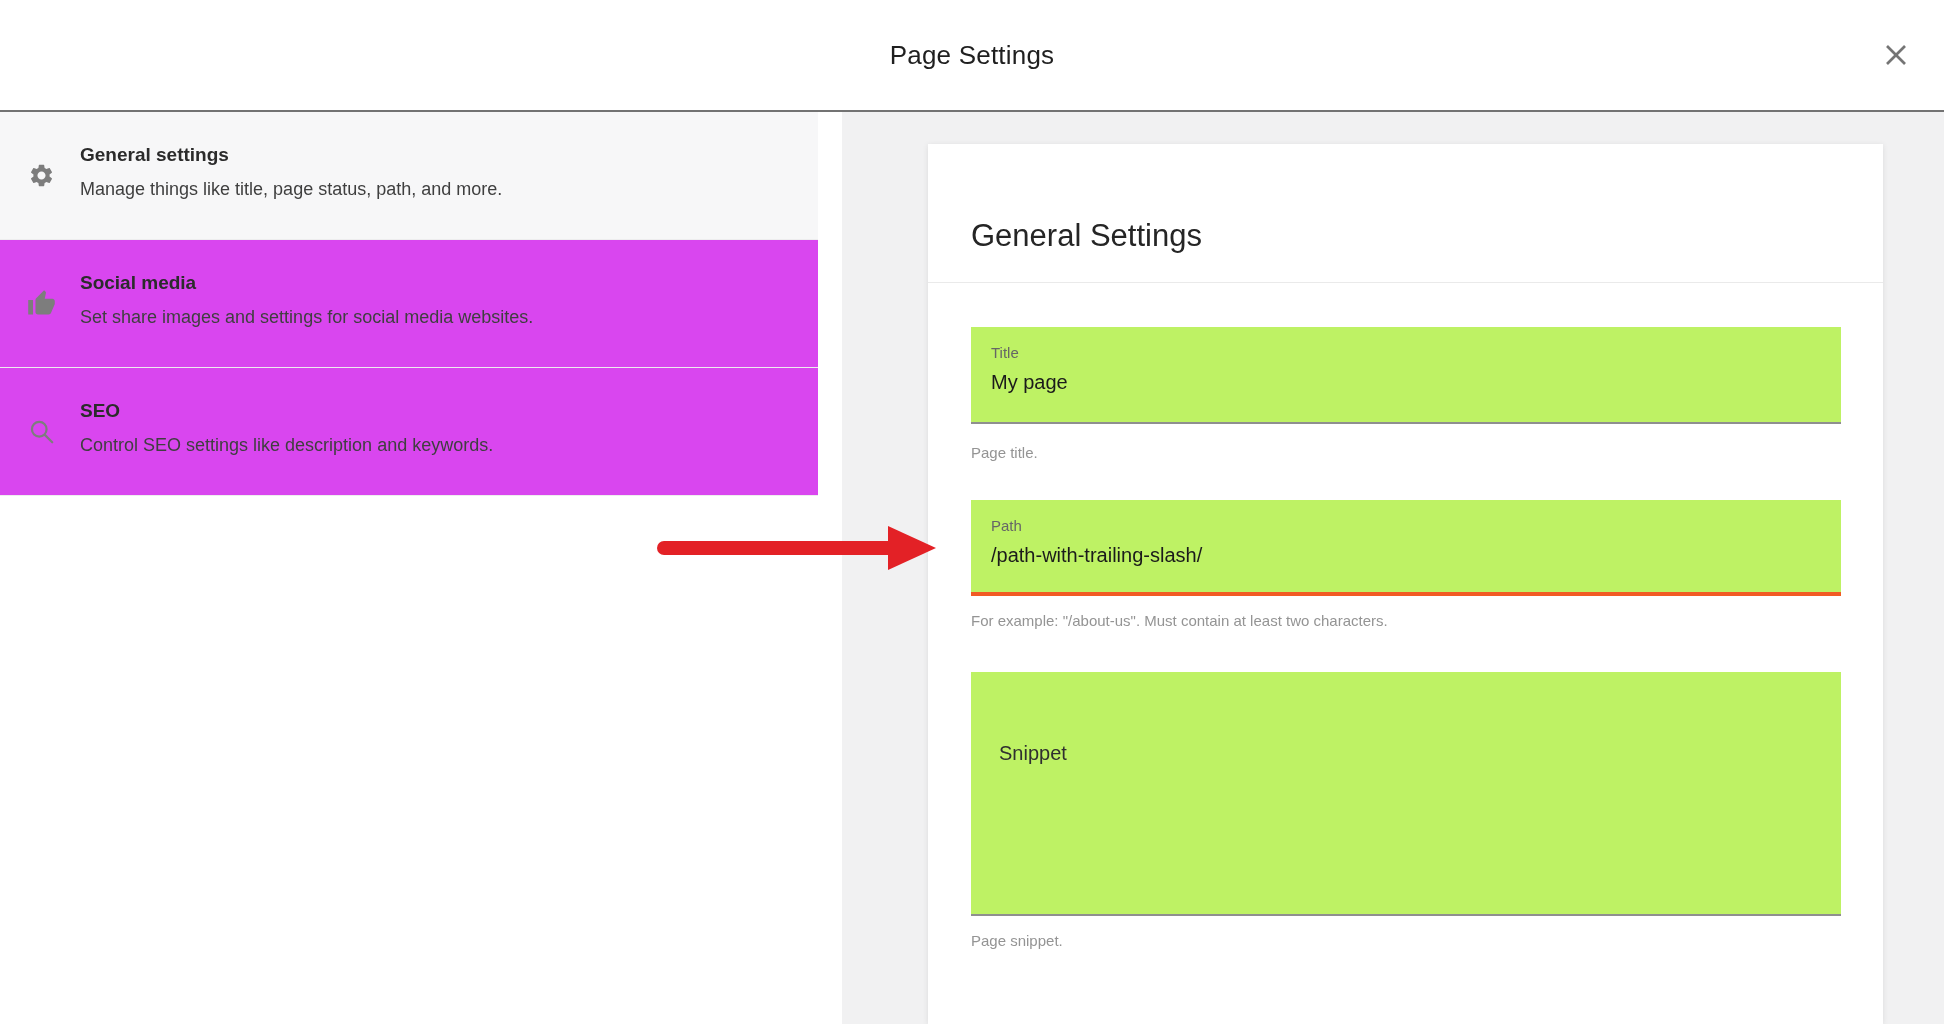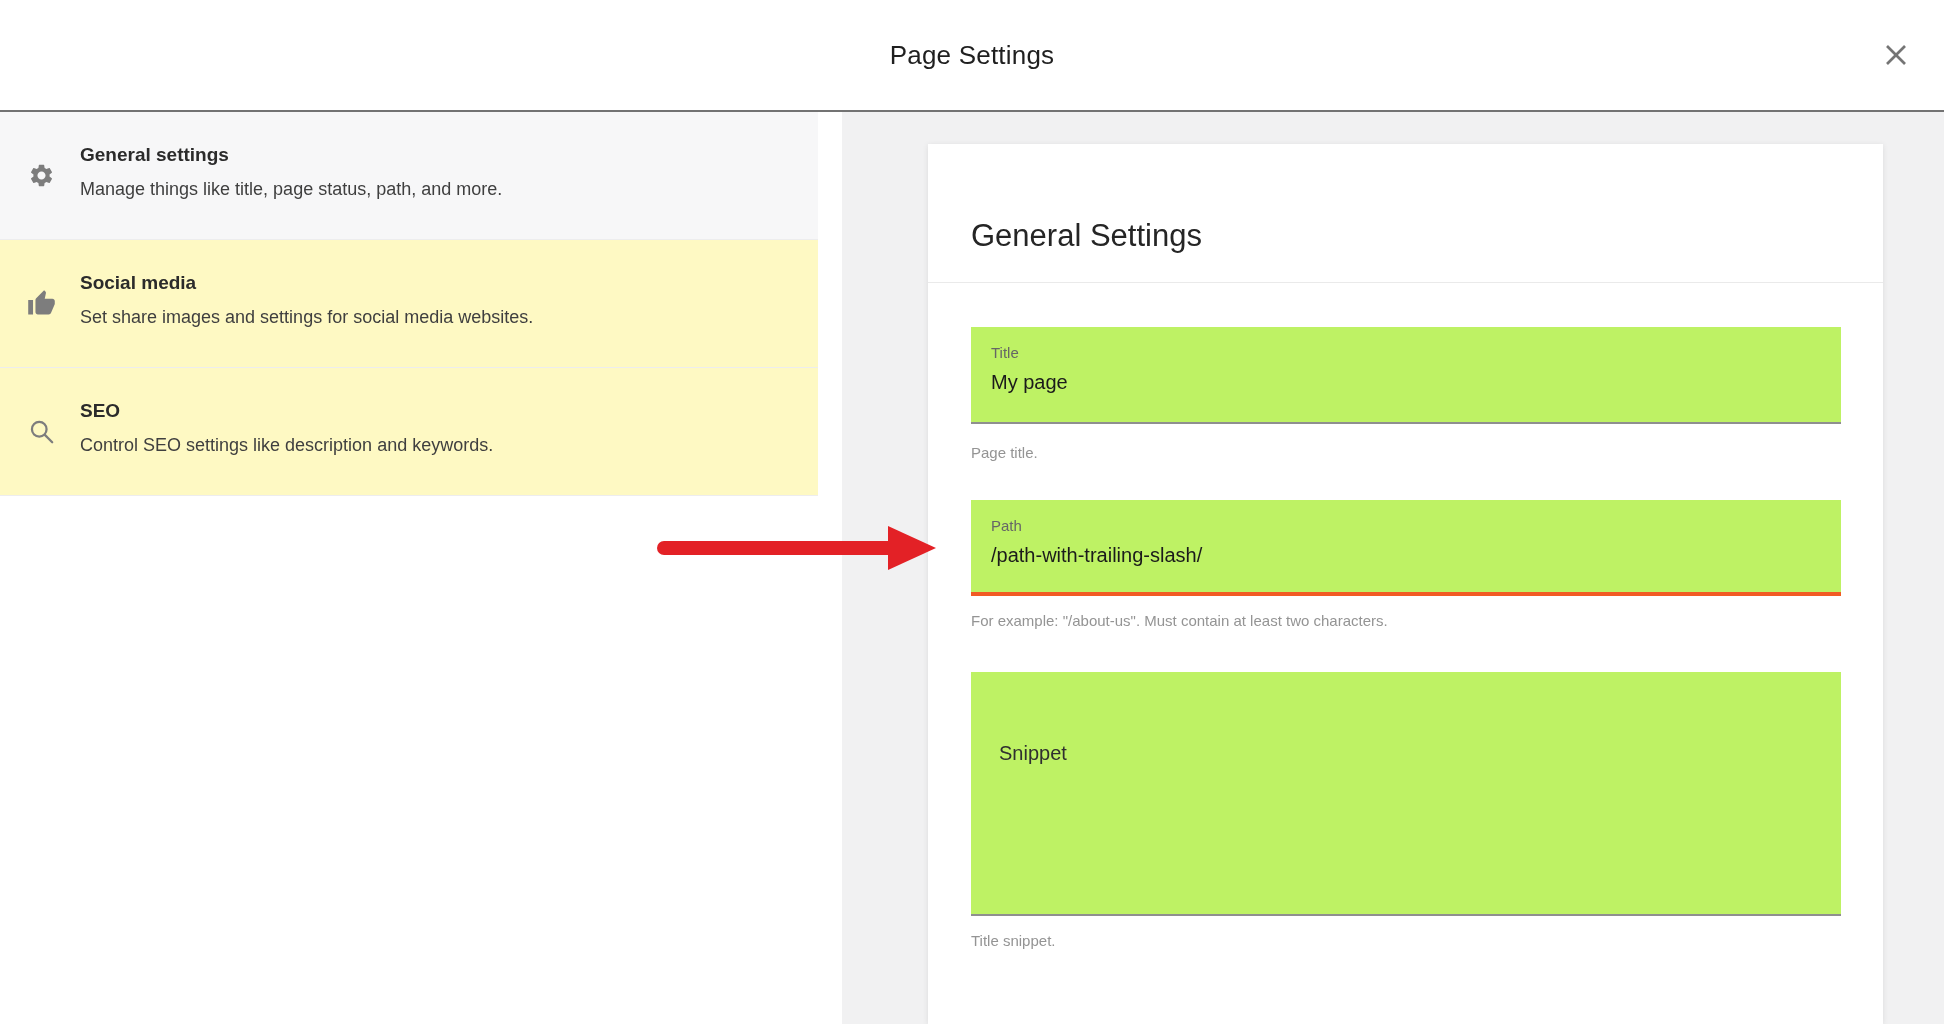--- a/index.html
+++ b/index.html
@@ -27,21 +27,21 @@
 
   
   .modal-body { display:flex; height:912px;gap:24px; }
 
   
   .sidebar { width:818px; background:#ffffff; flex:0 0 auto; }
   .side-item {
     position:relative; height:128px; box-sizing:border-box;
     padding:30px 30px 0 80px;
     border-bottom:1px solid #ededee;
-    cursor:pointer; background:#fef9c3;
+    cursor:pointer; background:#d946ef;
   }
   .side-item.selected { background:#f7f7f8; }
   .side-icon {
     position:absolute; left:26px; top:50%; transform:translateY(-50%);
     width:30px; height:30px; color:#7d7d7d;
     display:flex; align-items:center; justify-content:center;
   }
   .side-title { font-size:19px; font-weight:700; color:#2b2b2b; line-height:26px; }
   .side-desc  { margin-top:9px; font-size:18px; font-weight:400; color:#3f3f3f; line-height:24px; }
 
@@ -157,21 +157,21 @@
 
         <div class="field fg-path">
           <div class="field-label">Path</div>
           <div class="field-value">/path-with-trailing-slash/</div>
         </div>
         <div class="helper h-path">For example: "/about-us". Must contain at least two characters.</div>
 
         <div class="field fg-snippet">
           <div class="snippet-label">Snippet</div>
         </div>
-        <div class="helper h-snippet">Title snippet.</div>
+        <div class="helper h-snippet">Page snippet.</div>
 
       </div>
     </section>
   </main>
 
 </div>
 
 <svg class="anno-arrow" viewBox="0 0 300 60">
   <line x1="14" y1="30" x2="242" y2="30" stroke="#e32126" stroke-width="14" stroke-linecap="round"></line>
   <polygon points="238,8 238,52 286,30" fill="#e32126"></polygon>

